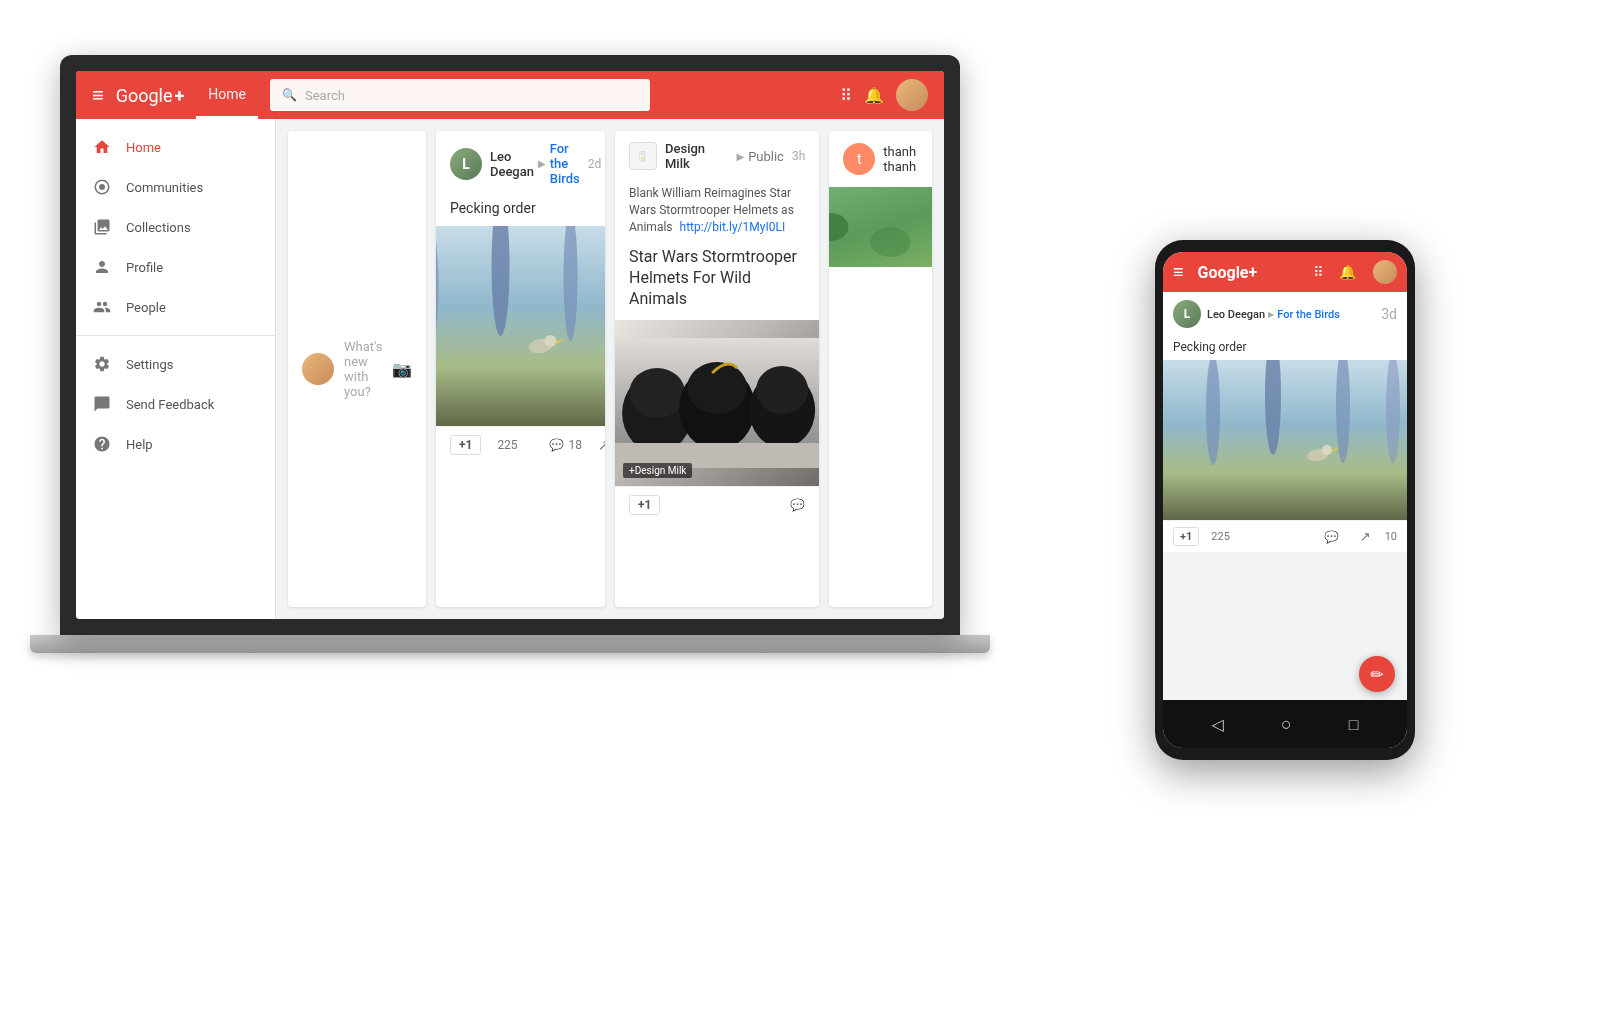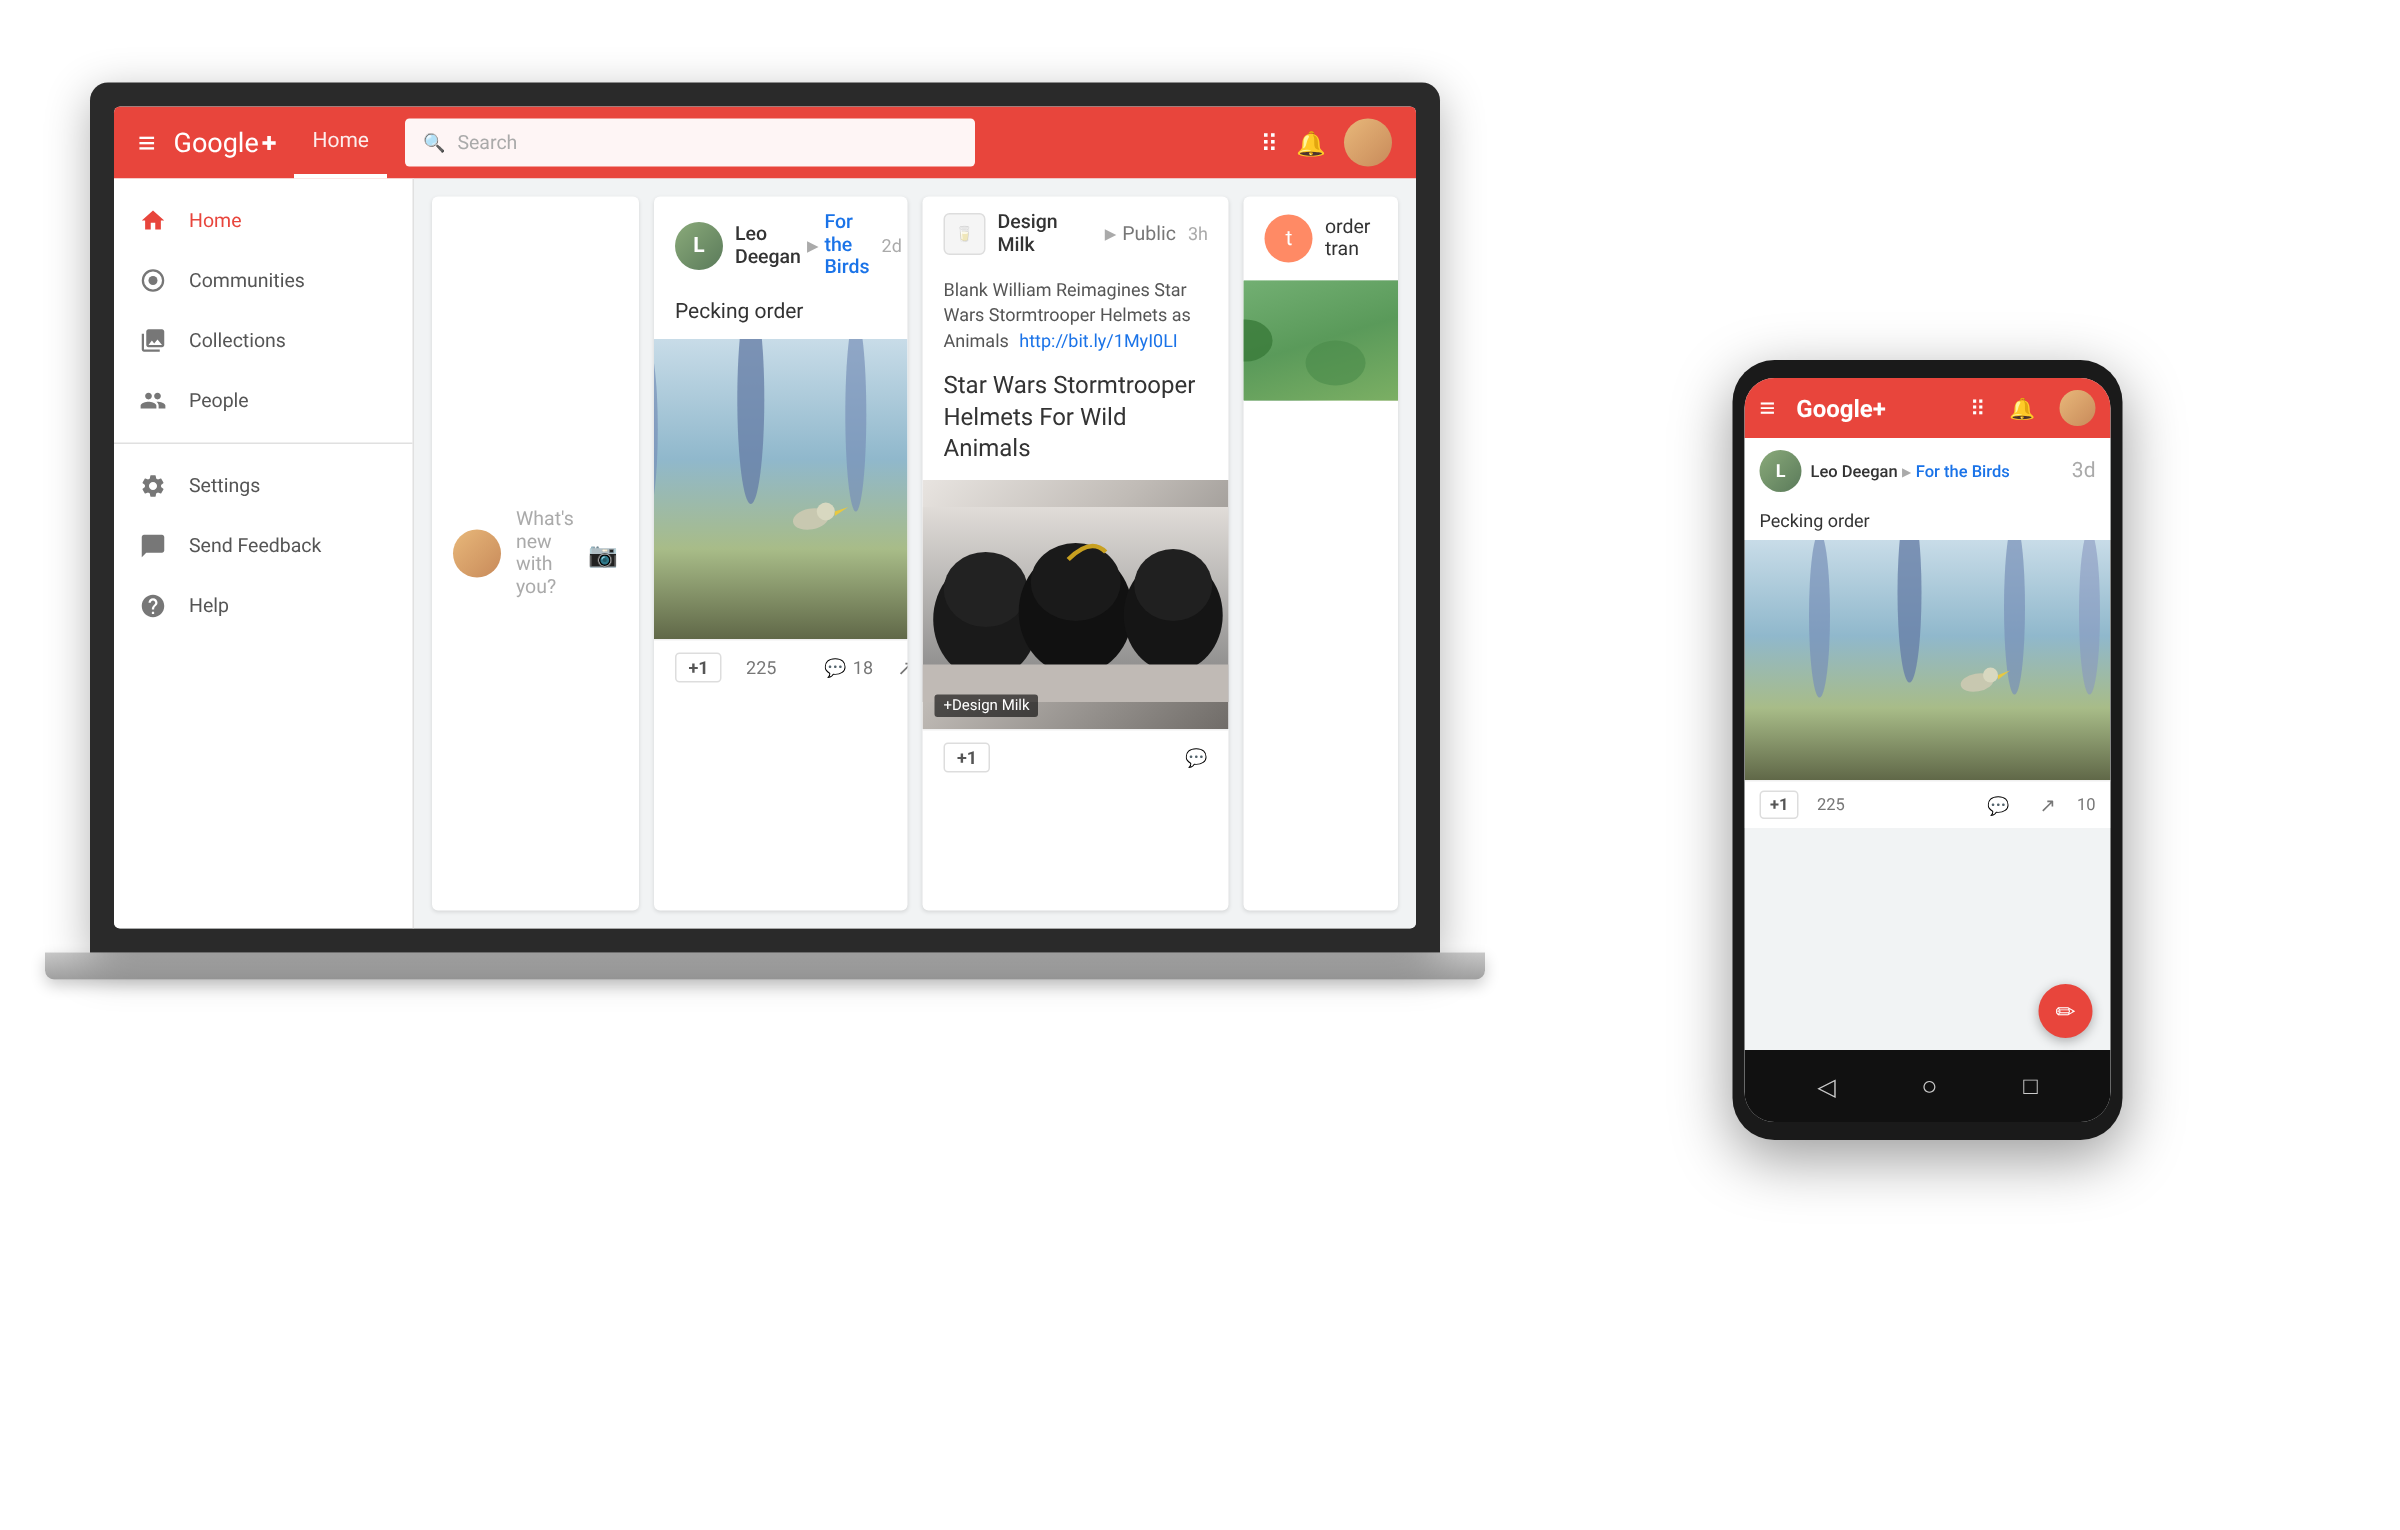--- a/index.html
+++ b/index.html
@@ -565,20 +565,28 @@
 
             <div class="sidebar-item">
               <div class="sidebar-icon">
                 <svg width="18" height="18" viewBox="0 0 24 24" fill="#777">
                     <path d="M22 16V4c0-1.1-.9-2-2-2H8c-1.1 0-2 .9-2 2v12c0 1.1.9 2 2 2h12c1.1 0 2-.9 2-2zm-11-4l2.03 2.71L16 11l4 5H8l3-4zM2 6v14c0 1.1.9 2 2 2h14v-2H4V6H2z"></path>
                   </svg>
               </div>
               <span class="sidebar-label">Collections</span>
             </div>
 
+            <div class="sidebar-item">
+              <div class="sidebar-icon">
+                <svg width="18" height="18" viewBox="0 0 24 24" fill="#777">
+                    <path d="M12 12c2.21 0 4-1.79 4-4s-1.79-4-4-4-4 1.79-4 4 1.79 4 4 4zm0 2c-2.67 0-8 1.34-8 4v2h16v-2c0-2.66-5.33-4-8-4z"></path>
+                  </svg>
+              </div>
+              <span class="sidebar-label">Profile</span>
+            </div>
 
             <div class="sidebar-item">
               <div class="sidebar-icon">
                 <svg width="18" height="18" viewBox="0 0 24 24" fill="#777">
                     <path d="M16 11c1.66 0 2.99-1.34 2.99-3S17.66 5 16 5c-1.66 0-3 1.34-3 3s1.34 3 3 3zm-8 0c1.66 0 2.99-1.34 2.99-3S9.66 5 8 5C6.34 5 5 6.34 5 8s1.34 3 3 3zm0 2c-2.33 0-7 1.17-7 3.5V19h14v-2.5c0-2.33-4.67-3.5-7-3.5zm8 0c-.29 0-.62.02-.97.05 1.16.84 1.97 1.97 1.97 3.45V19h6v-2.5c0-2.33-4.67-3.5-7-3.5z"></path>
                   </svg>
               </div>
               <span class="sidebar-label">People</span>
             </div>
 
@@ -735,21 +743,21 @@
                   <div class="action-spacer"></div>
                   <div class="action-btn">
                     <span>💬</span>
                   </div>
                 </div>
               </div>
 
               <div class="card">
                 <div class="thanh-card">
                   <div class="thanh-avatar" style="background: #ff8a65;">t</div>
-                  <span style="font-size:13px; color:#333;">order tran</span>
+                  <span style="font-size:13px; color:#333;">thanh thanh</span>
                 </div>
                 <div class="thanh-image">
                   <svg width="100%" height="80" viewBox="0 0 260 80" preserveAspectRatio="xMidYMid slice">
                     <defs>
                       <linearGradient id="vineGrad" x1="0" y1="0" x2="1" y2="1">
                         <stop offset="0%" stop-color="#7db87d"></stop>
                         <stop offset="50%" stop-color="#5a9a5a"></stop>
                         <stop offset="100%" stop-color="#8ab868"></stop>
                       </linearGradient>
                     </defs>

